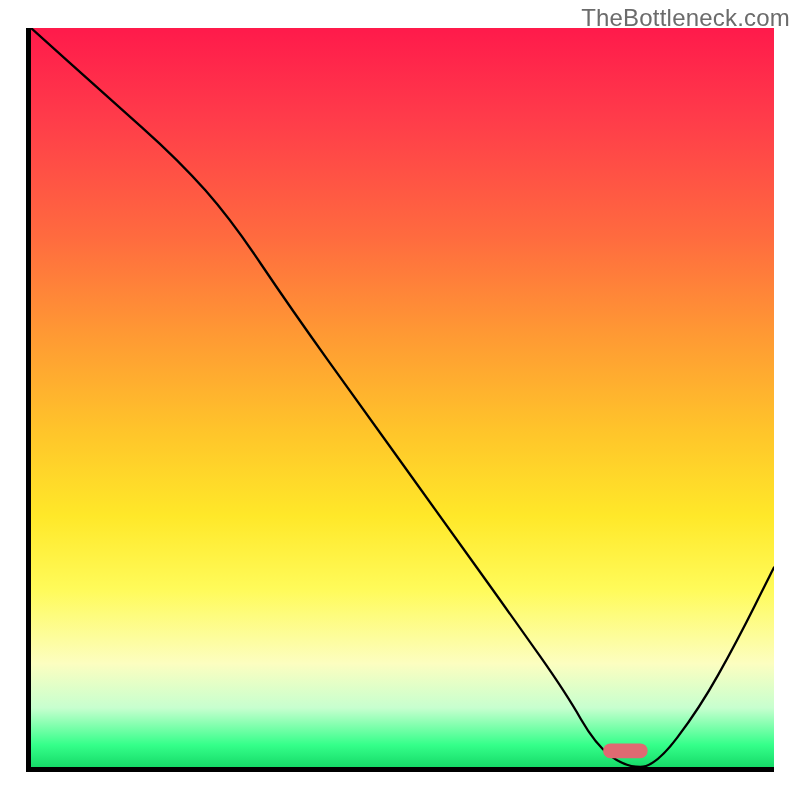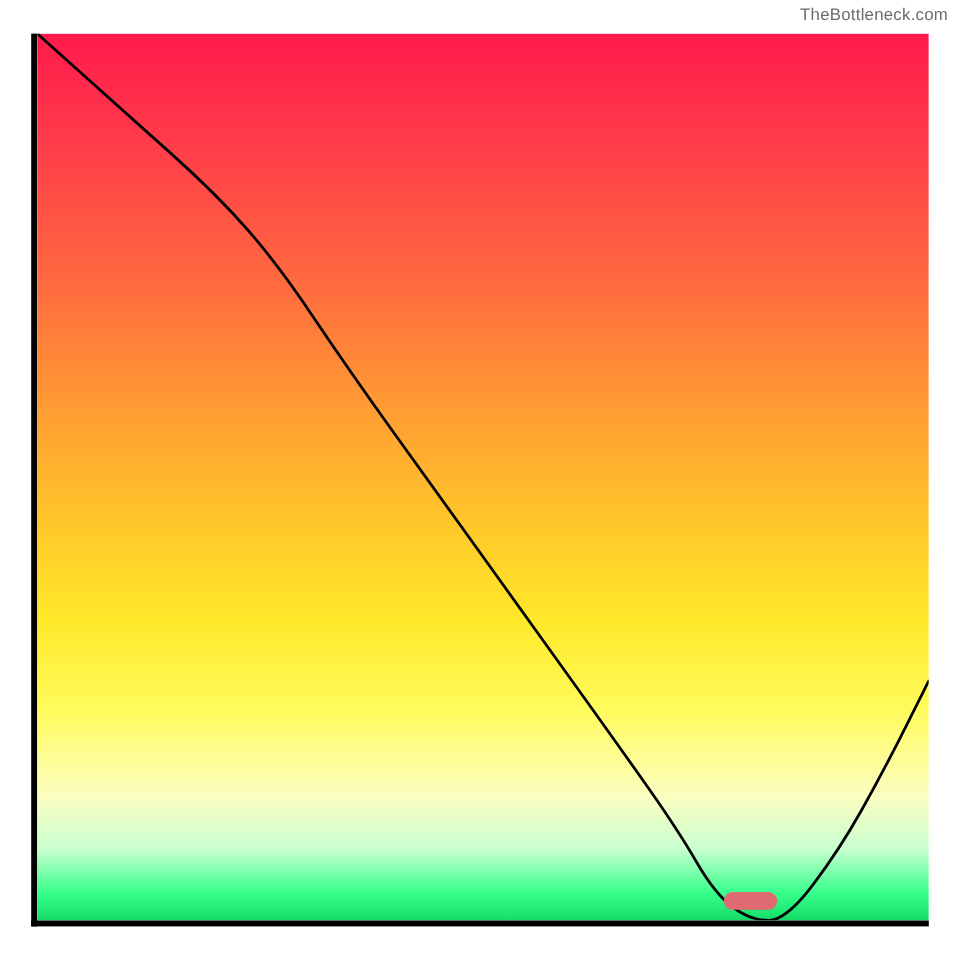--- a/index.html
+++ b/index.html
@@ -14,21 +14,21 @@
     position: relative;
     width: 800px;
     height: 800px;
     background: #ffffff;
   }
   .watermark {
     position: absolute;
     top: 4px;
     right: 10px;
     color: #6b6b6b;
-    font-size: 14px;
+    font-size: 24px;
     letter-spacing: 0.2px;
     font-weight: 500;
   }
   .plot {
     position: absolute;
     left: 26px;
     top: 28px;
     width: 748px;
     height: 744px;
     border-left: 5px solid #000;

